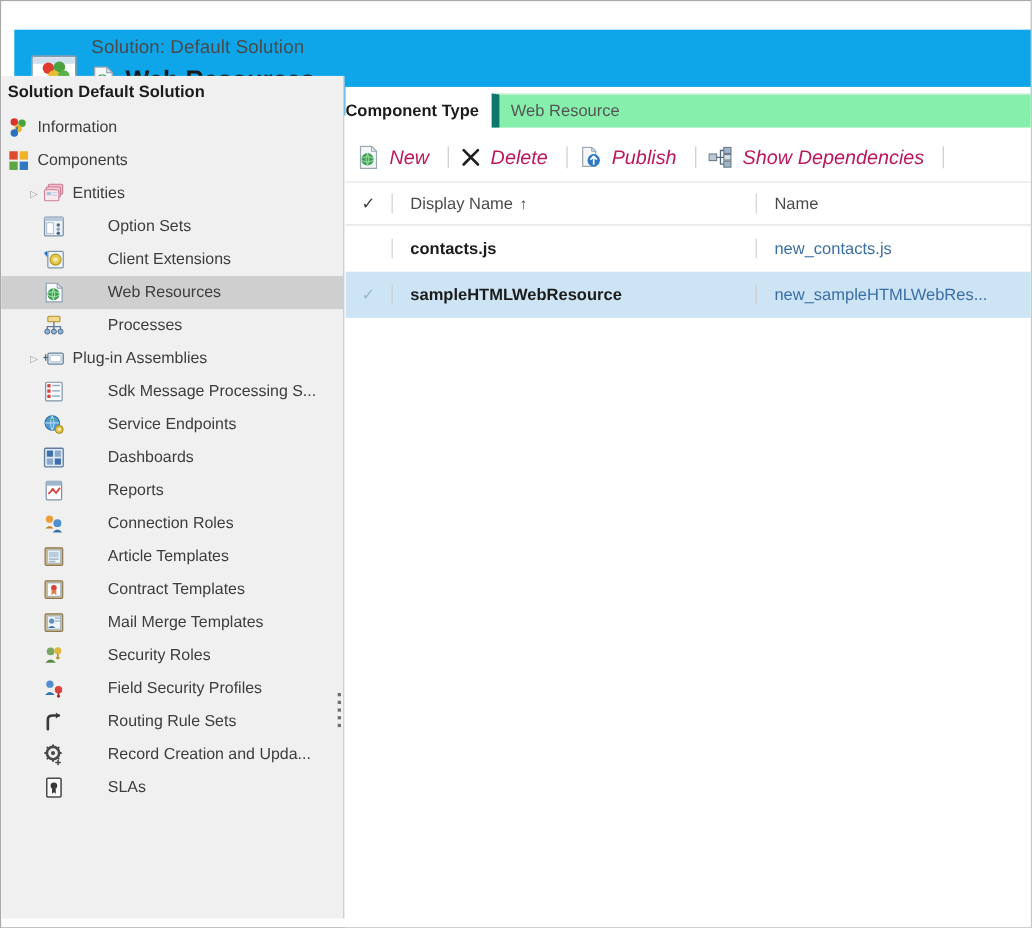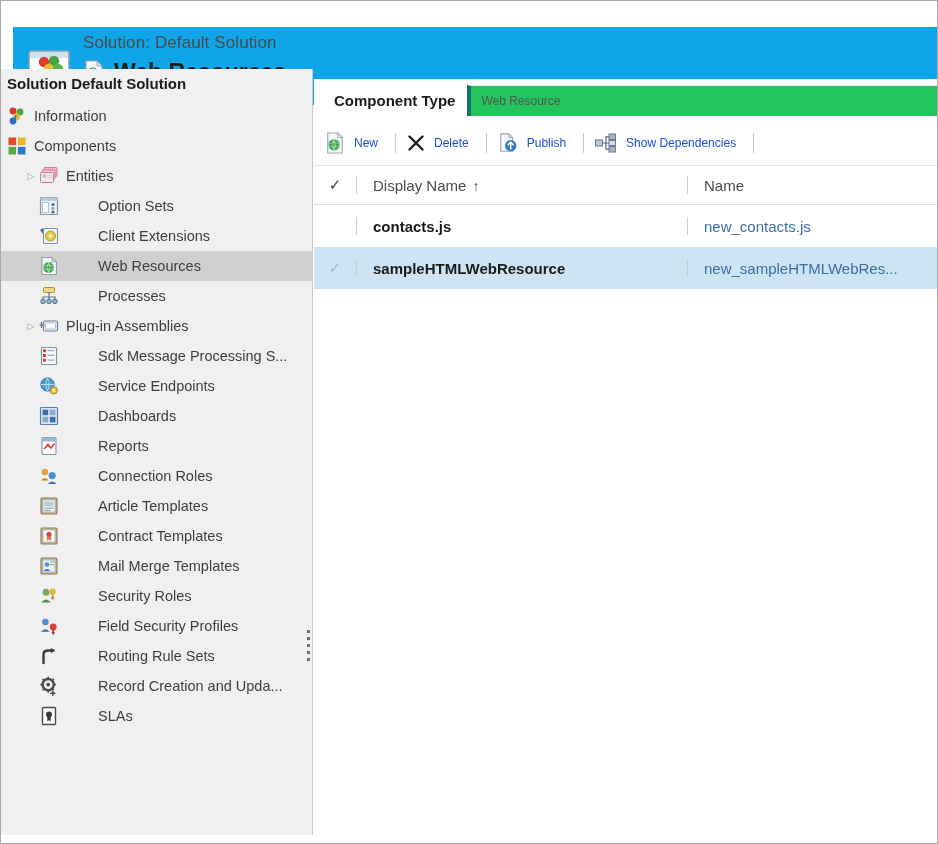--- a/index.html
+++ b/index.html
@@ -154,40 +154,40 @@
     width: 625px;
     height: 766px;
     background: #ffffff;
     overflow: hidden;
   }
   .comp-type-row {
     position: relative;
     height: 42px;
     display: flex;
     align-items: center;
-    padding-left: 20px;
+    padding-left: 0;
   }
   .comp-type-label {
     font-size: 15px;
     font-weight: bold;
     color: #1b1b1b;
     white-space: nowrap;
     margin-right: 12px;
   }
   .comp-type-field {
     flex: 1;
     height: 30px;
     line-height: 30px;
-    border-left: 4px solid #0f766e;
+    border-left: 7px solid #0f766e;
     border-top: 1px solid #ededed;
     padding-left: 10px;
-    font-size: 12px;
+    font-size: 15px;
     color: #555555;
     white-space: nowrap;
-    background: #22c55e;
+    background: #86efac;
     overflow: hidden;
   }
 
   .toolbar {
     position: relative;
     height: 44px;
     display: flex;
     align-items: center;
     padding-left: 6px;
     border-bottom: 1px solid #e3e3e3;
@@ -198,22 +198,23 @@
     height: 30px;
     padding: 0 11px 0 5px;
     cursor: default;
     white-space: nowrap;
   }
   .tb-btn svg, .tb-btn .glyph {
     flex: none;
     margin-right: 9px;
   }
   .tb-label {
-    font-size: 12px;
-    color: #1d4ed8;
+    font-size: 18px;
+    color: #be185d;
+    font-style: italic;
   }
   .tb-sep {
     width: 1px;
     height: 20px;
     background: #c8c8c8;
     margin: 0 6px;
     flex: none;
   }
 
   

